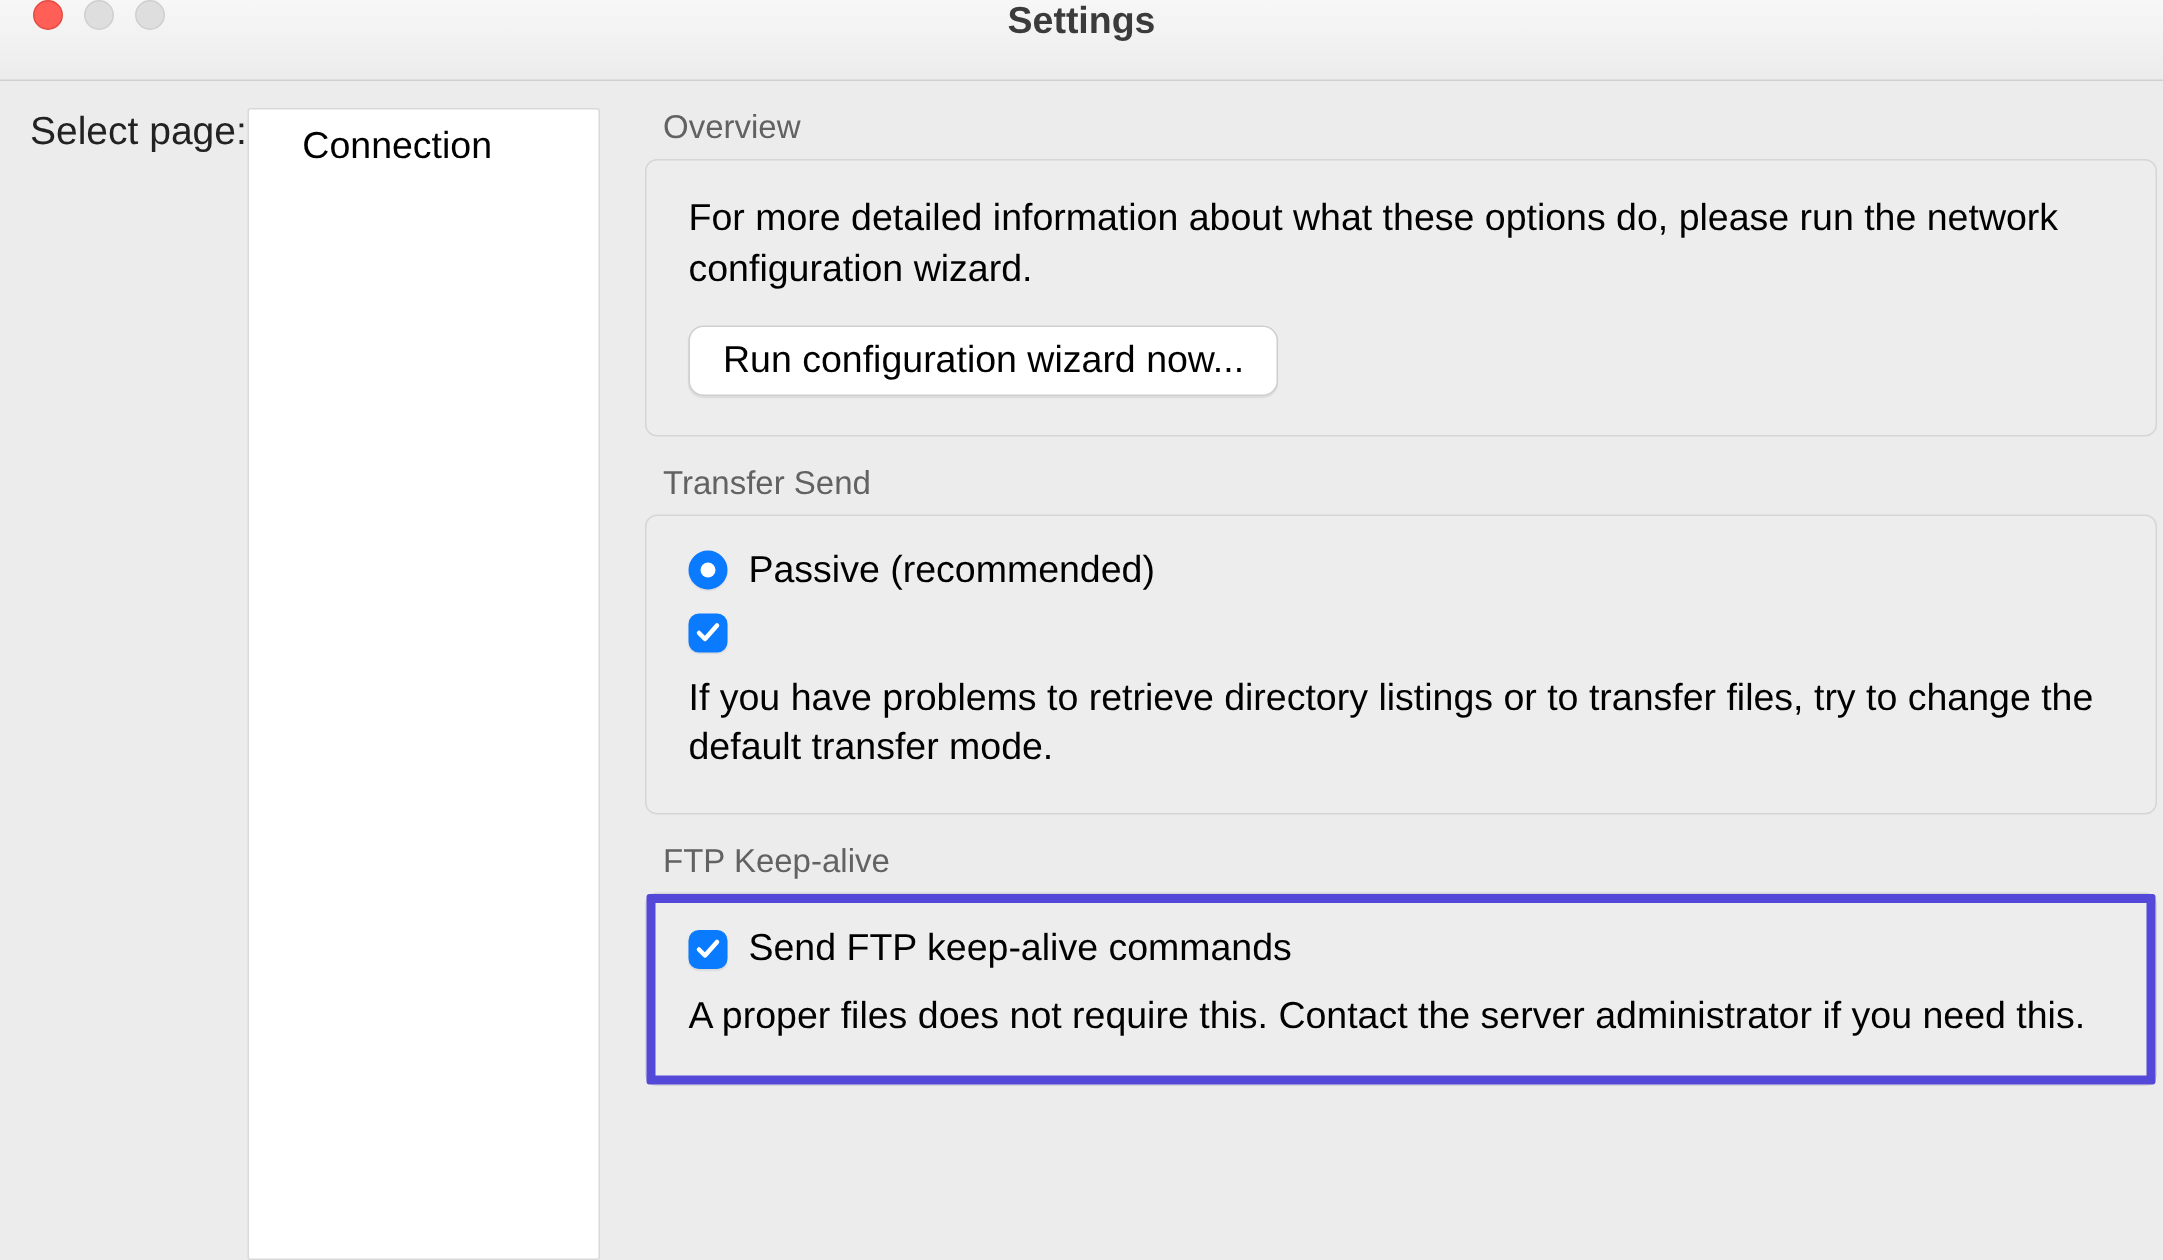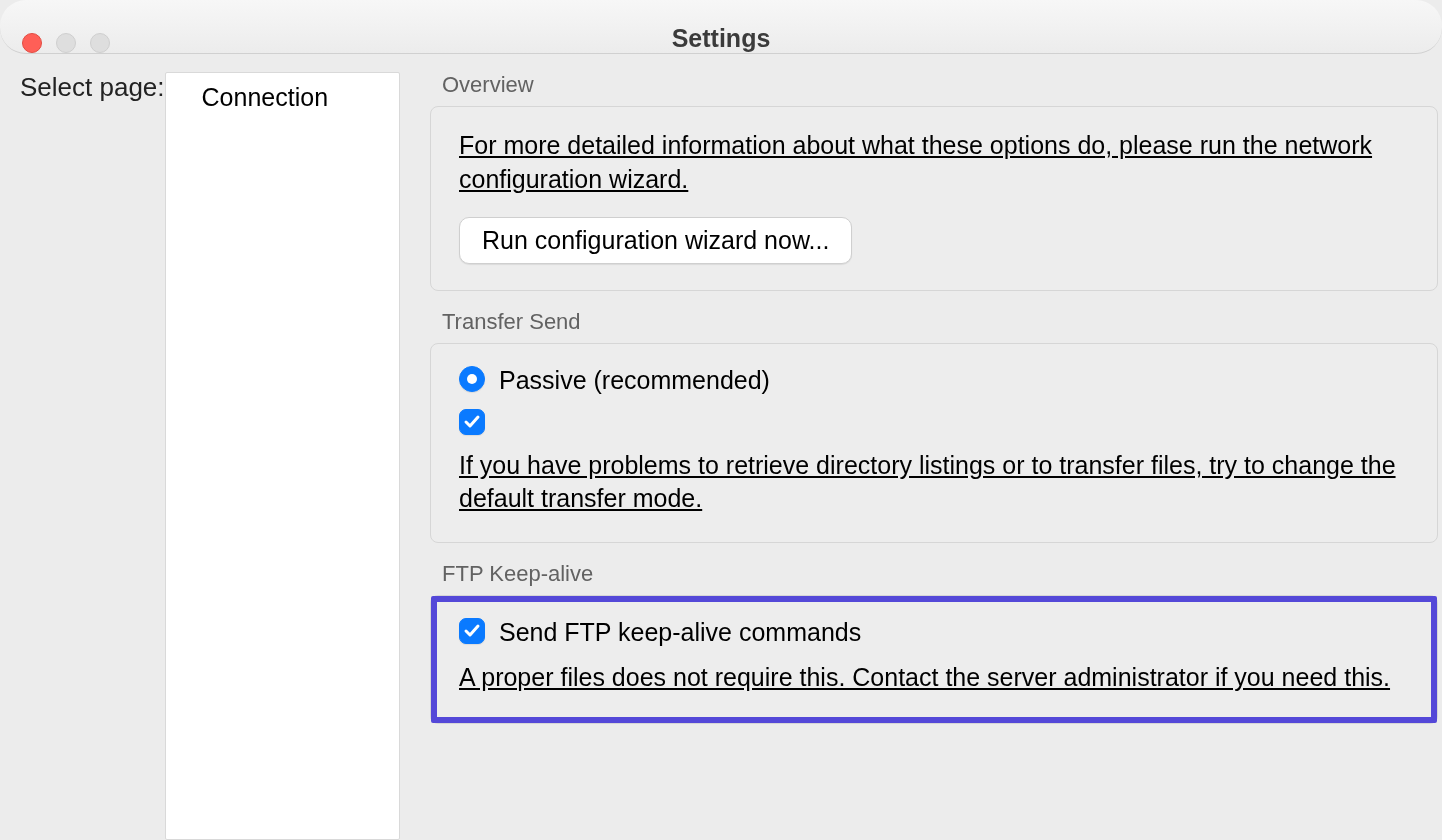--- a/index.html
+++ b/index.html
@@ -9,23 +9,22 @@
       width: 1442px;
       height: 840px;
       overflow: hidden;
       color: #000;
     }
     .titlebar {
       height: 54px;
       background: linear-gradient(#f7f7f7, #ececec);
       border-bottom: 1px solid #d0d0d0;
       display: flex;
-      align-items: flex-end;
+      align-items: flex-start;
       position: relative;
-      border-radius: 26px;
     }
     .traffic-lights {
       display: flex;
       gap: 14px;
       padding-left: 22px;
       align-items: center;
     }
     .tl { width: 20px; height: 20px; border-radius: 50%; }
     .tl.red { background: #ff5f57; border: 1px solid #e24c42; }
     .tl.grey1 { background: #dedede; border: 1px solid #cfcfcf; }
@@ -96,37 +95,36 @@
       background: #ededed;
       border: 1px solid #d6d6d6;
       border-radius: 8px;
       margin: 0 4px 0 10px;
       padding: 22px 28px 26px 28px;
     }
     .body-text {
       font-size: 25px;
       color: #000;
       line-height: 1.35;
-      text-decoration: underline;
     }
     .mac-button {
       display: inline-block;
       margin-top: 20px;
       background: #ffffff;
       border: 1px solid #cfcfcf;
       border-radius: 10px;
       padding: 8px 22px;
       font-size: 25px;
       color: #000;
       box-shadow: 0 1px 1px rgba(0,0,0,0.08);
       cursor: default;
     }
     .radio-row, .check-row {
       display: flex;
-      align-items: flex-start;
+      align-items: center;
       gap: 14px;
       font-size: 25px;
       color: #000;
       margin-bottom: 14px;
     }
     .radio {
       width: 26px; height: 26px;
       border-radius: 50%;
       border: 1px solid #c3c3c3;
       background: #fafafa;

